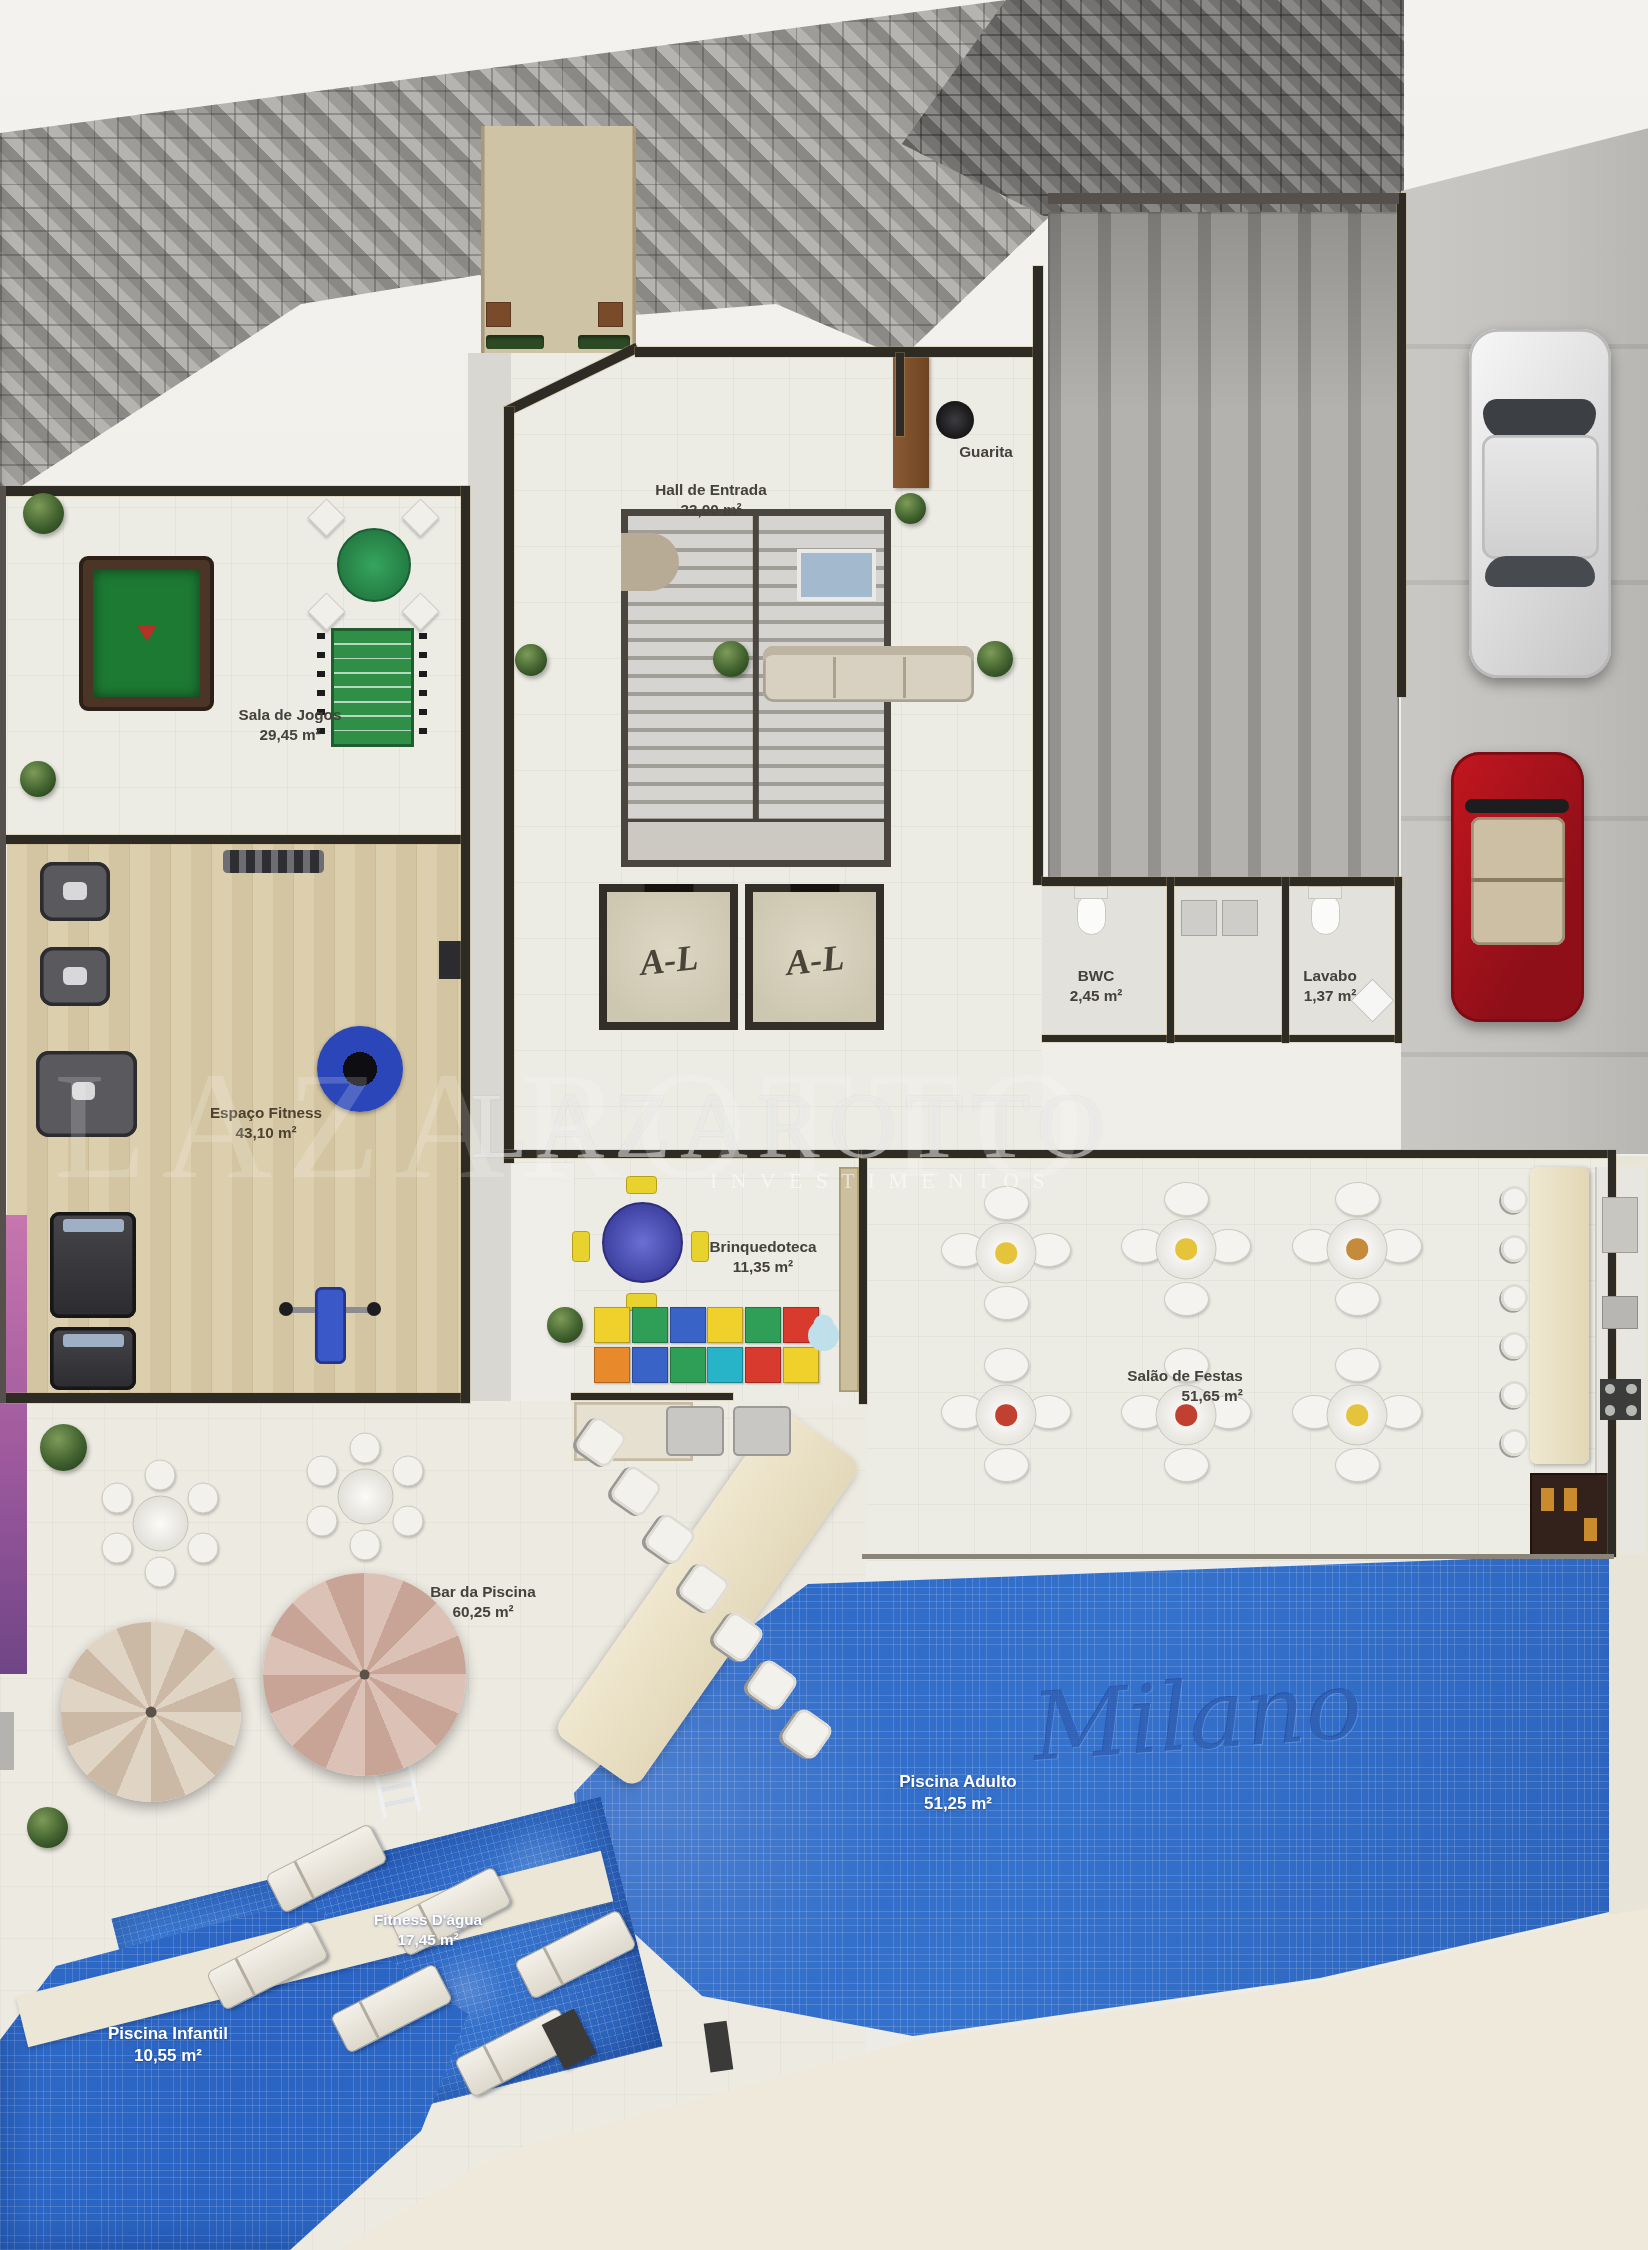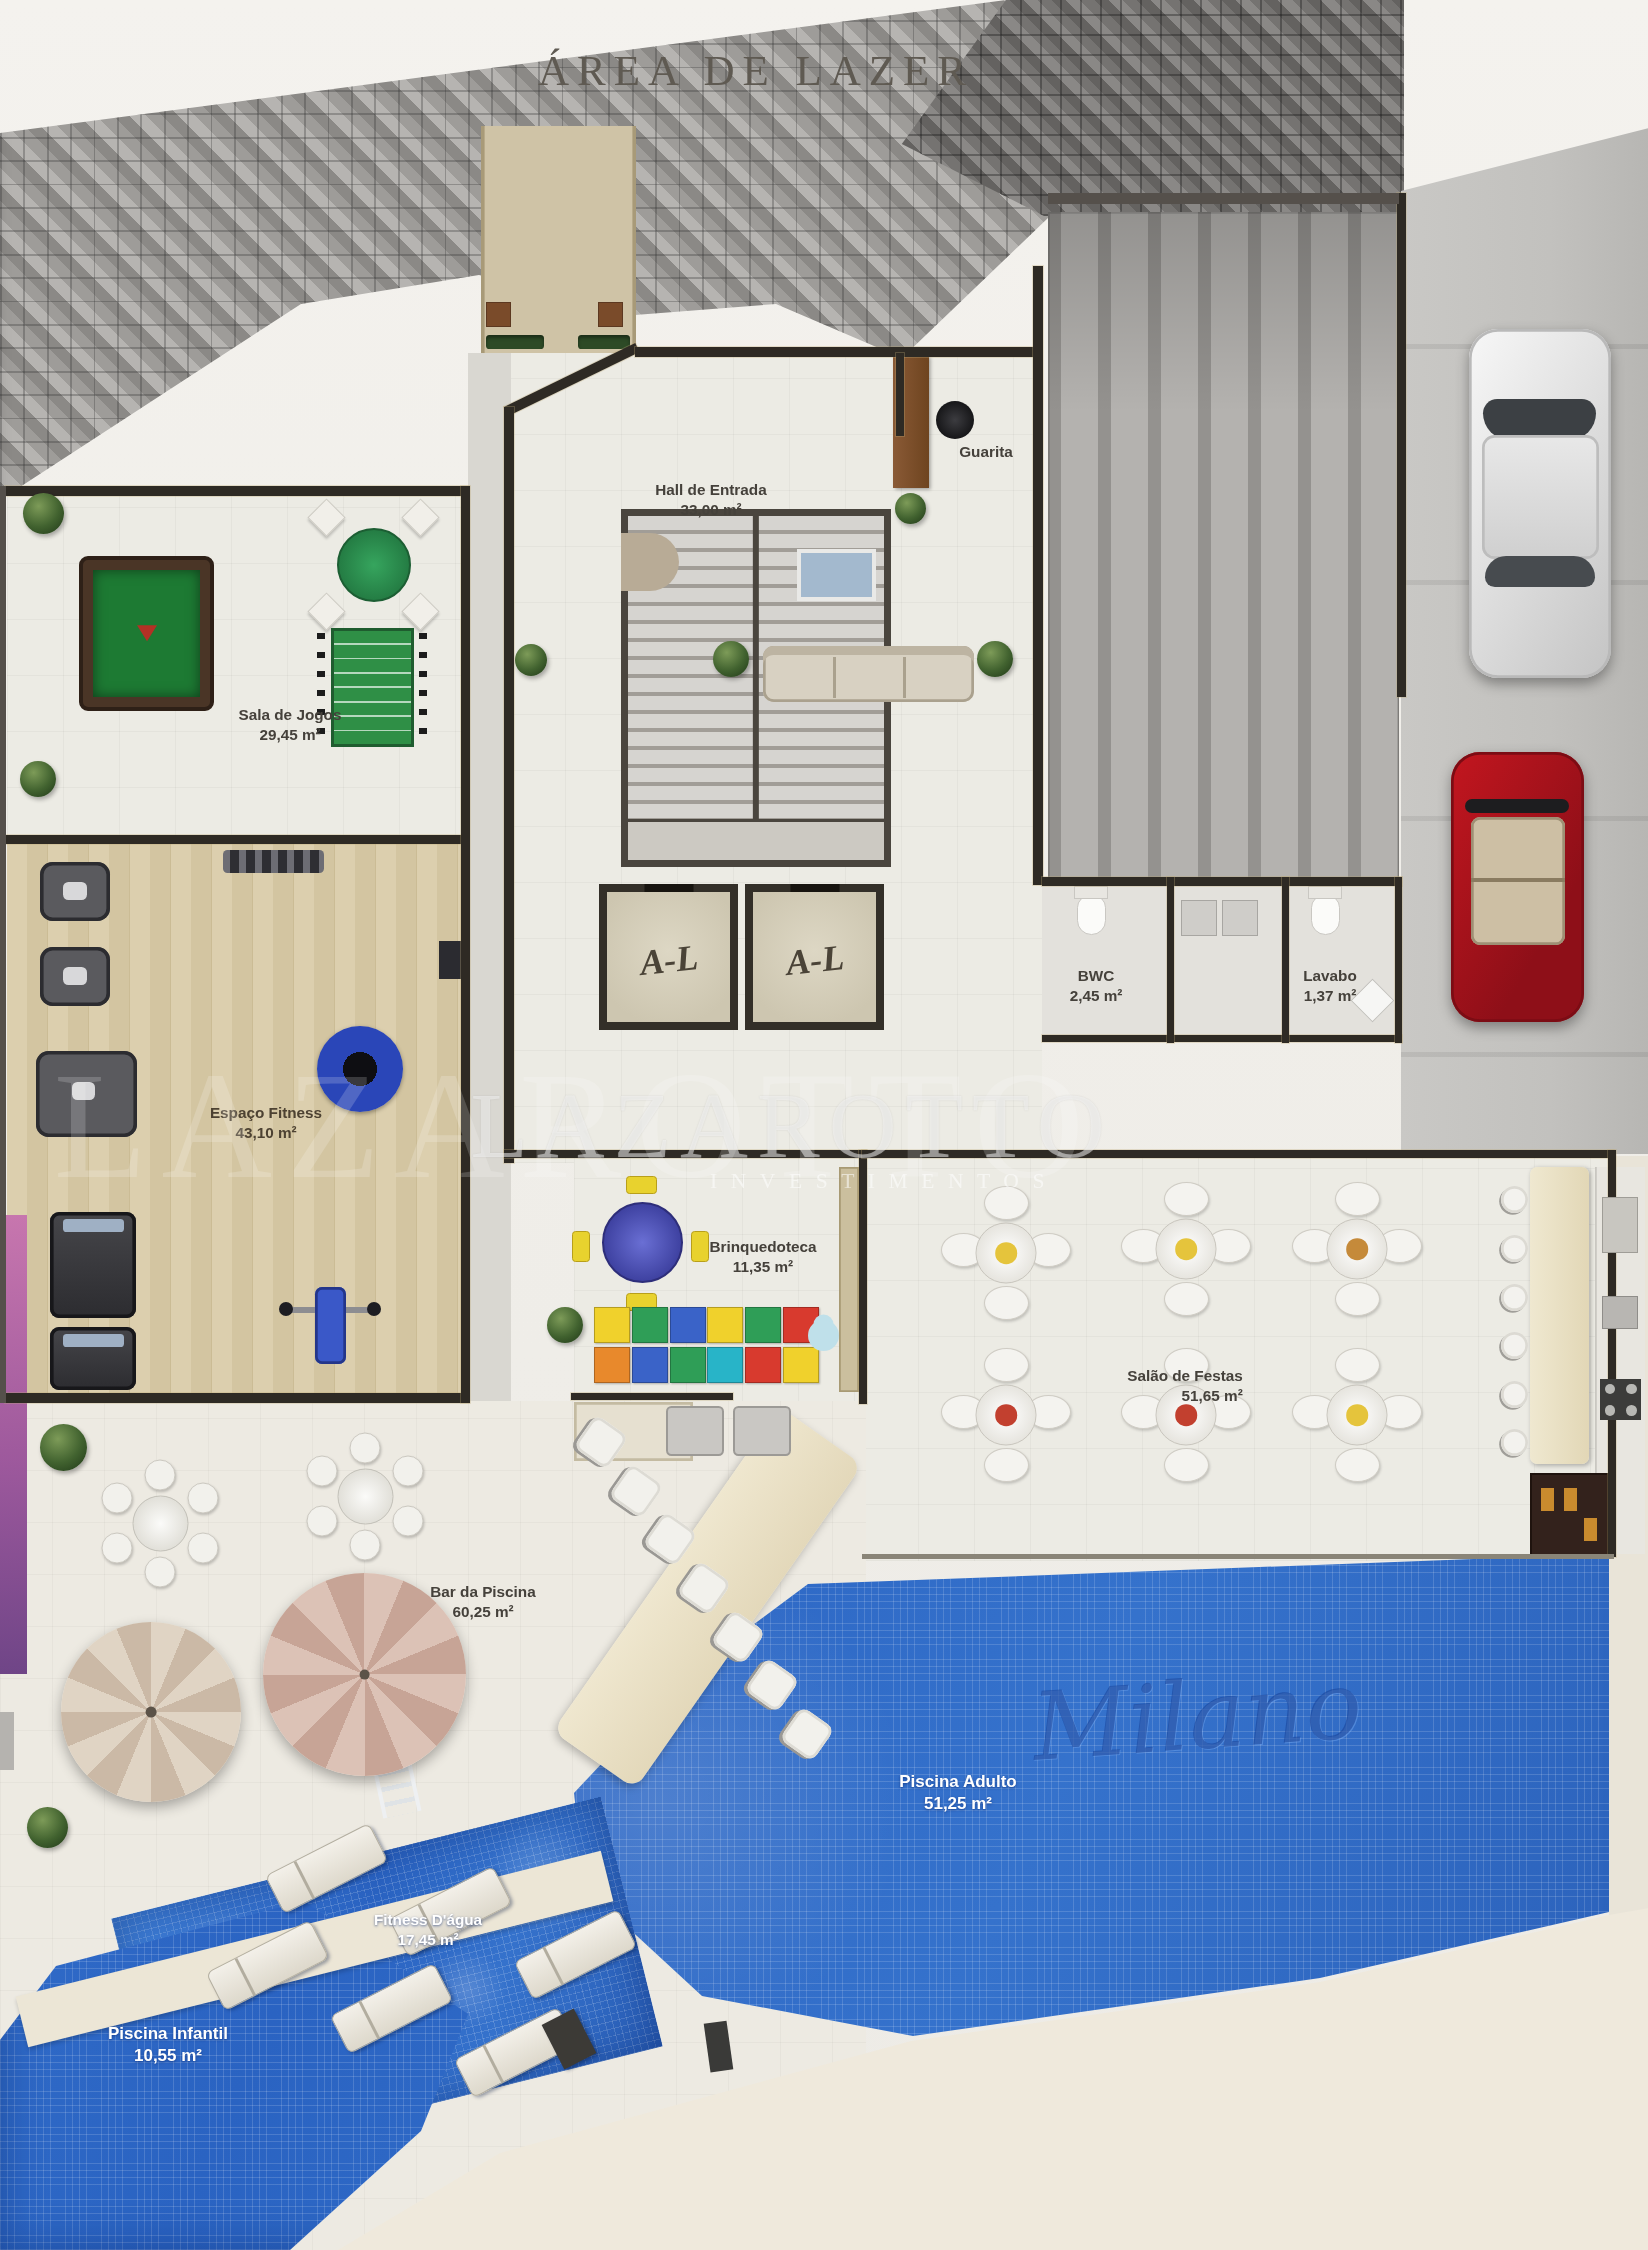--- a/index.html
+++ b/index.html
@@ -498,21 +498,20 @@
   <div class="abs plant z5" style="left:27px;top:1807px;width:41px;height:41px;"></div>
   <div class="abs plant z5" style="left:713px;top:641px;width:36px;height:36px;"></div>
   <div class="abs plant z5" style="left:977px;top:641px;width:36px;height:36px;"></div>
   <div class="abs plant z5" style="left:515px;top:644px;width:32px;height:32px;"></div>
   <div class="abs plant z5" style="left:895px;top:493px;width:31px;height:31px;"></div>
   <div class="abs plant z5" style="left:547px;top:1307px;width:36px;height:36px;"></div>
 
   <div class="abs purple z3"></div>
   <div class="abs bench-gray z3"></div>
 
-  <div class="abs title z6">ÁREA DE LAZER</div>
 
   <div class="abs rlabel z6" style="left:711px;top:500px;">
     <span>Hall de Entrada</span>
     <span class="area">33,00 m²</span>
   </div>
   <div class="abs rlabel z6" style="left:986px;top:452px;">
     <span>Guarita</span>
   </div>
   <div class="abs rlabel z6" style="left:290px;top:725px;">
     <span>Sala de Jogos</span>

